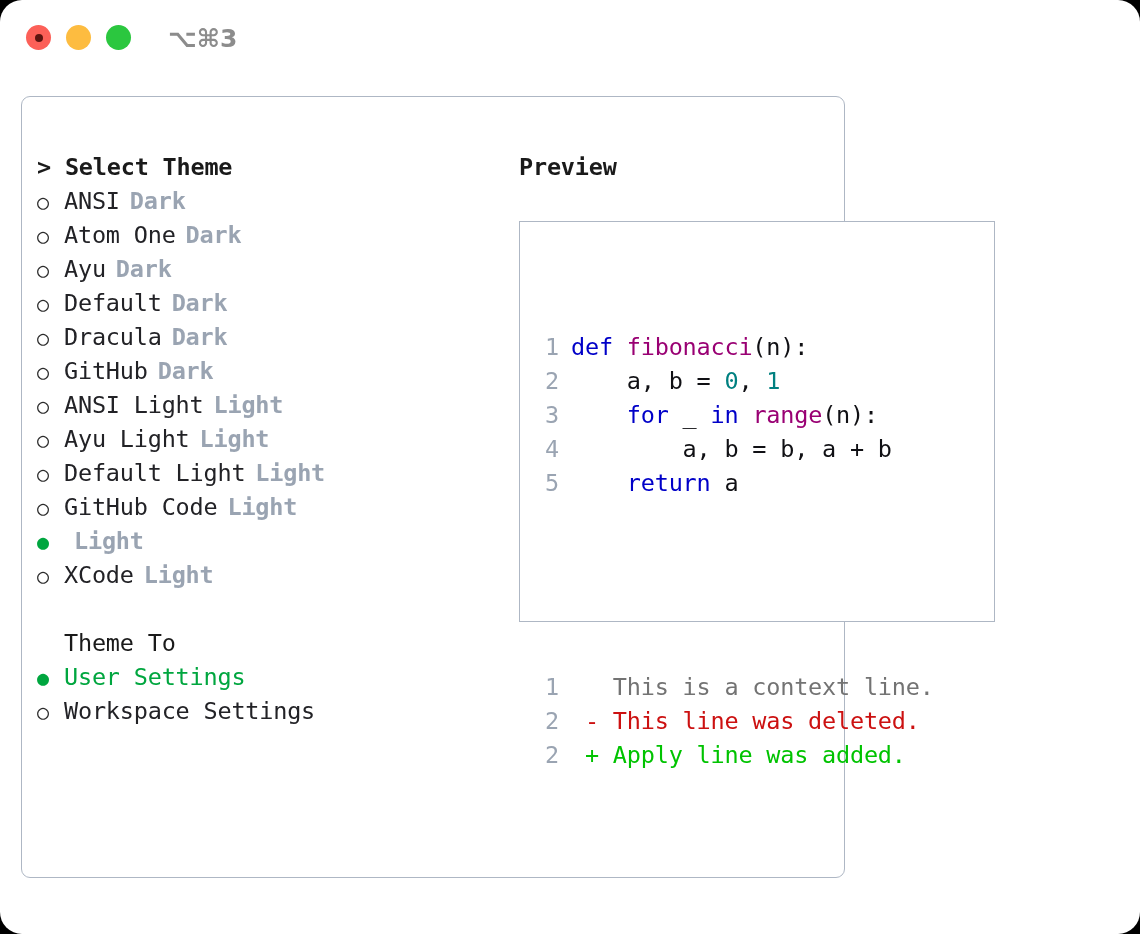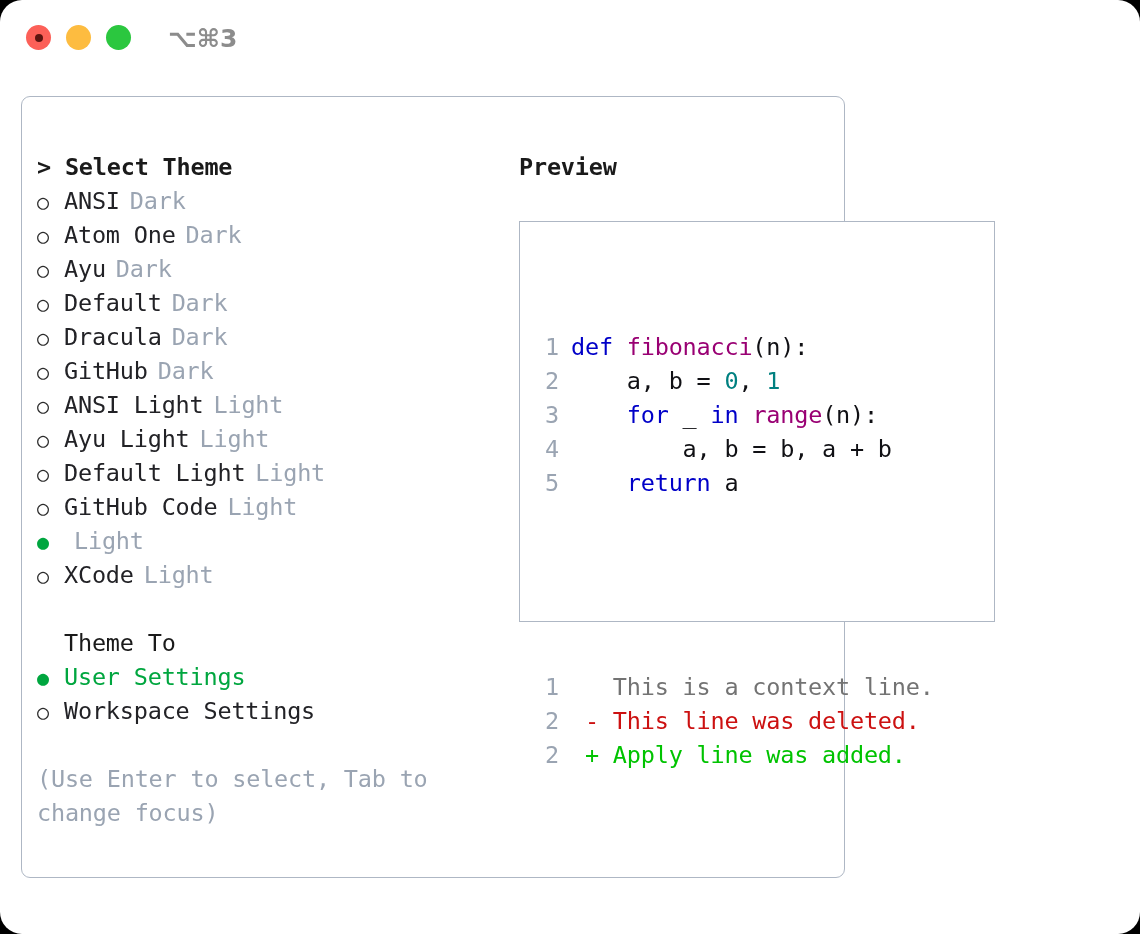--- a/index.html
+++ b/index.html
@@ -128,20 +128,21 @@
   }
   .opt-label {
     color: #222226;
   }
   .opt-row.selected .opt-label {
     color: #00a63f;
   }
   .opt-tag {
     color: #9aa4b2;
     padding-left: 10px;
+    font-weight: bold;
   }
 
   .section-gap { height: 34px; }
 
   .sub-header {
     font-size: 23.5px;
     color: #1a1a1a;
     line-height: 34px;
     padding-left: 27px;
     white-space: pre;
@@ -242,21 +243,20 @@
           </div>
 
         <div class="section-gap"></div>
 
         <div class="sub-header">Theme To</div>
         <div id="apply-items">
             <div class="opt-row selected"><span class="marker sel">●</span><span class="opt-label">User Settings</span></div>
             <div class="opt-row"><span class="marker">○</span><span class="opt-label">Workspace Settings</span></div>
           </div>
 
-        <div class="hint">(Use Enter to select, Tab to change focus)</div>
       </div>
 
       <div class="right-col">
         <div class="preview-title">Preview</div>
         <div class="preview-box">
           <div class="code">
             <div id="code-lines"><div class="code-line"><span class="ln">1</span><span class="tok-kw">def </span><span class="tok-fn">fibonacci</span><span class="tok-txt">(n):</span></div><div class="code-line"><span class="ln">2</span><span class="tok-txt">    a, b = </span><span class="tok-num">0</span><span class="tok-txt">, </span><span class="tok-num">1</span></div><div class="code-line"><span class="ln">3</span><span class="tok-txt">    </span><span class="tok-kw">for</span><span class="tok-txt"> _ </span><span class="tok-kw">in</span><span class="tok-txt"> </span><span class="tok-fn">range</span><span class="tok-txt">(n):</span></div><div class="code-line"><span class="ln">4</span><span class="tok-txt">        a, b = b, a + b</span></div><div class="code-line"><span class="ln">5</span><span class="tok-txt">    </span><span class="tok-kw">return</span><span class="tok-txt"> a</span></div></div>
             <div class="blank-line"></div>
             <div id="diff-lines"><div class="code-line"><span class="ln">1</span><span class="diff-ctx">   This is a context line.</span></div><div class="code-line"><span class="ln">2</span><span class="diff-del"> - This line was deleted.</span></div><div class="code-line"><span class="ln">2</span><span class="diff-add"> + Apply line was added.</span></div></div>
           </div>

